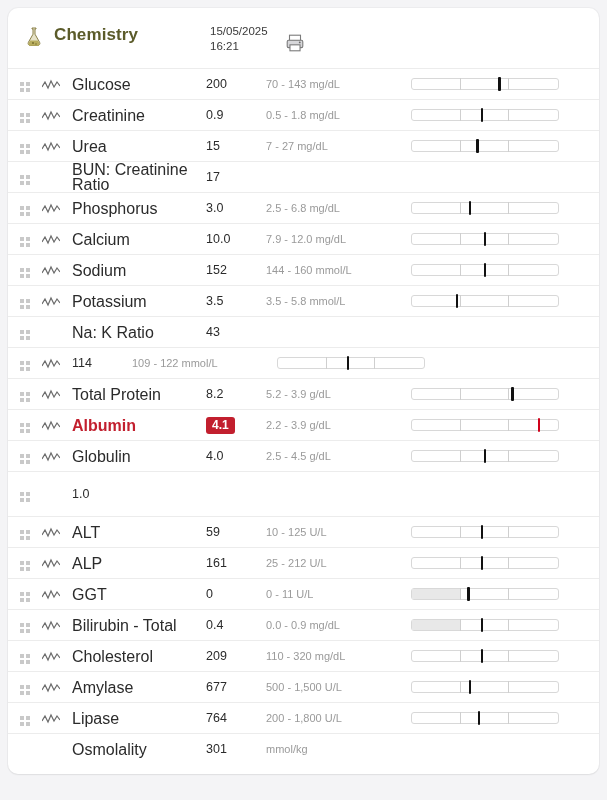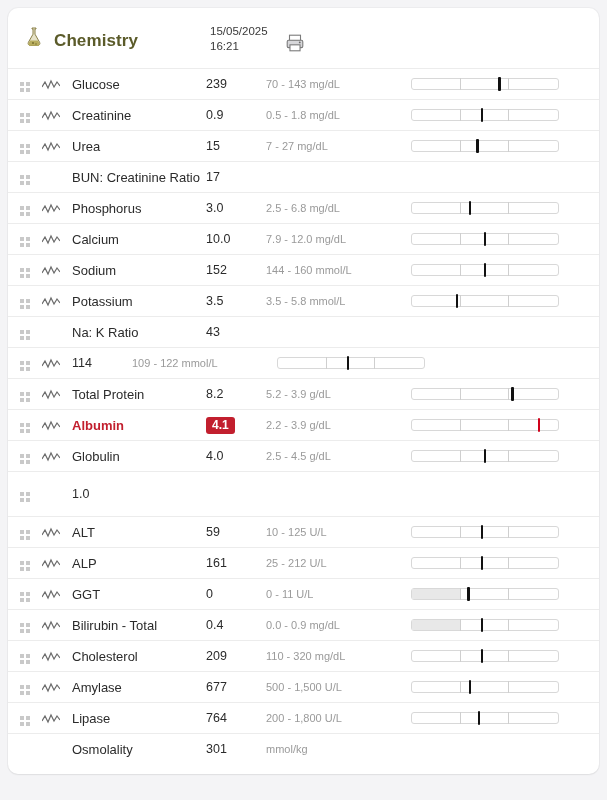--- a/index.html
+++ b/index.html
@@ -38,21 +38,21 @@
     top: 1px;
   }
   .hdr-title {
     font-size: 17px;
     font-weight: bold;
     color: #5b5b2a;
     letter-spacing: .1px;
     flex: 0 0 auto;
     margin-right: 10px;
     position: relative;
-    top: 7px;
+    top: 1px;
   }
   .hdr-date {
     margin-left: 62px;
     font-size: 11.5px;
     color: #3a3a3a;
     line-height: 15px;
     width: 62px;
     flex: 0 0 auto;
   }
   .hdr-printer {
@@ -90,21 +90,21 @@
   }
   .c-spark {
     width: 30px;
     flex: 0 0 30px;
     display: flex;
     align-items: center;
   }
   .c-name {
     flex: 0 0 128px;
     width: 128px;
-    font-size: 13px;
+    font-size: 16px;
     color: #2b2b2b;
     line-height: 15px;
     padding-right: 6px;
   }
   .c-value {
     flex: 0 0 60px;
     width: 60px;
     font-size: 12.5px;
     color: #2b2b2b;
   }
@@ -207,21 +207,21 @@
               <rect x="0" y="6" width="4" height="4" fill="#c9c9c9"></rect>
               <rect x="6" y="6" width="4" height="4" fill="#c9c9c9"></rect>
             </svg></span>
         </div>
         <div class="c-spark">
           <svg width="18" height="11" viewBox="0 0 18 11">
             <polyline points="0,8 3,3 6,9 9,2 12,8 15,3 18,7" fill="none" stroke="#6b6b6b" stroke-width="1.2"></polyline>
           </svg>
         </div>
         <div class="c-name">Glucose</div>
-        <div class="c-value">239</div>
+        <div class="c-value">200</div>
         <div class="c-range">70 - 143 mg/dL</div>
         <div class="c-bar">
           <div class="gauge">
             <div class="tick" style="left:33%"></div>
             <div class="tick" style="left:66%"></div>
             <div class="marker" style="left:59%"></div>
           </div>
         </div>
       </div>
       <div class="row">

